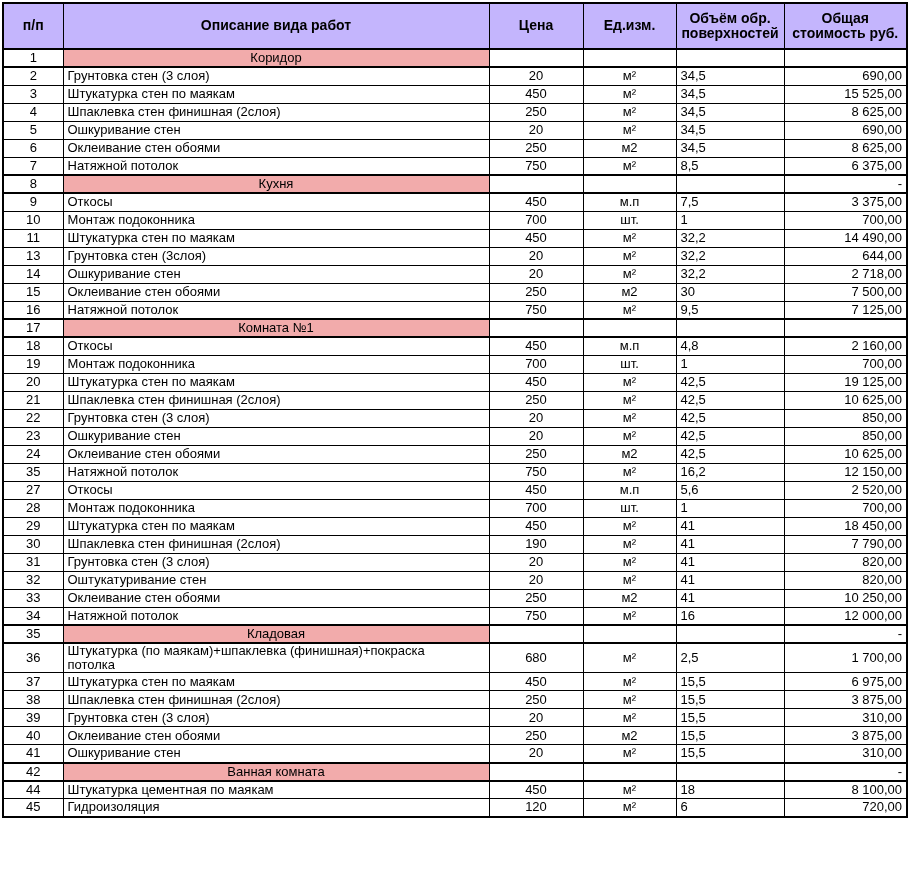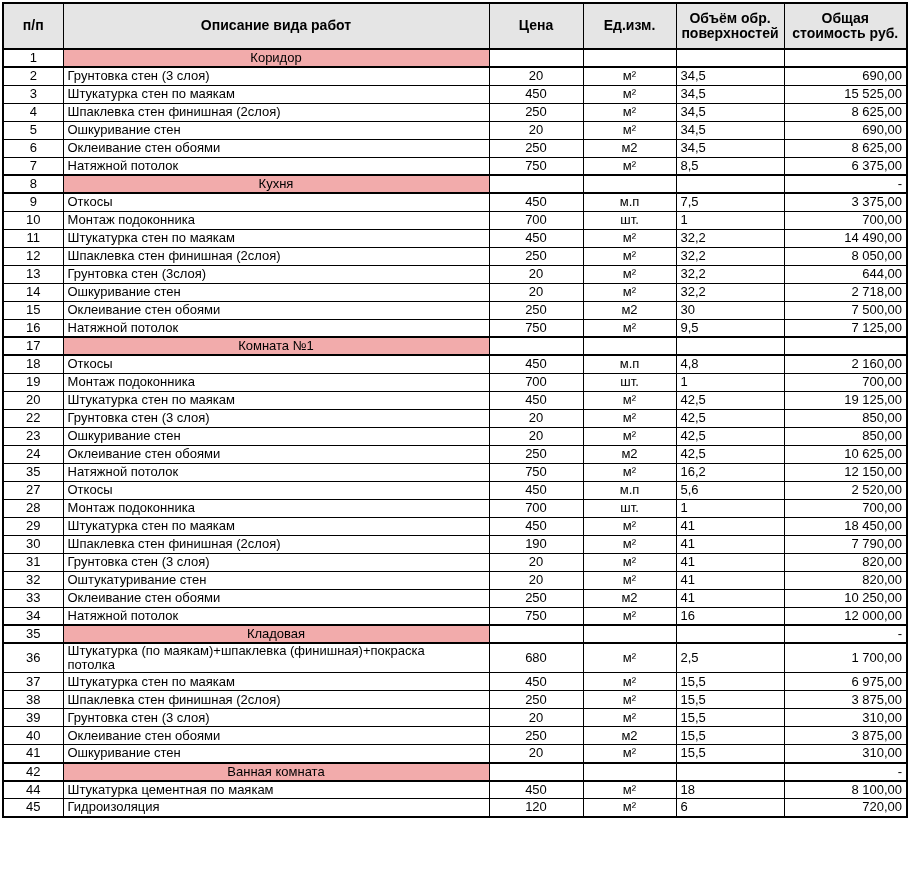--- a/index.html
+++ b/index.html
@@ -32,21 +32,21 @@
     box-sizing: border-box;
     vertical-align: middle;
   }
   thead th {
     font-weight: bold;
     font-size: 14px;
     height: 46px;
     text-align: center;
     white-space: pre-line;
     border-bottom: 2px solid #000;
-    background: #e5e5e5;
+    background: #c4b5fd;
   }
   tbody td { height: 18px; }
   td.c-num    { text-align: center; }
   td.c-desc   { text-align: left; white-space: pre-line; }
   td.c-price  { text-align: center; }
   td.c-unit   { text-align: center; }
   td.c-volume { }
   td.c-total  { text-align: right; }
   tr.section-row td {
     border-top: 2px solid #000;
@@ -166,28 +166,20 @@
         </tr>
         <tr class="item-row">
           <td class="c-num">11</td>
           <td class="c-desc">Штукатурка стен по маякам</td>
           <td class="c-price">450</td>
           <td class="c-unit">м²</td>
           <td class="c-volume">32,2</td>
           <td class="c-total">14 490,00</td>
         </tr>
         <tr class="item-row">
-          <td class="c-num">12</td>
-          <td class="c-desc">Шпаклевка стен финишная (2слоя)</td>
-          <td class="c-price">250</td>
-          <td class="c-unit">м²</td>
-          <td class="c-volume">32,2</td>
-          <td class="c-total">8 050,00</td>
-        </tr>
-        <tr class="item-row">
           <td class="c-num">13</td>
           <td class="c-desc">Грунтовка стен (3слоя)</td>
           <td class="c-price">20</td>
           <td class="c-unit">м²</td>
           <td class="c-volume">32,2</td>
           <td class="c-total">644,00</td>
         </tr>
         <tr class="item-row">
           <td class="c-num">14</td>
           <td class="c-desc">Ошкуривание стен</td>
@@ -238,20 +230,28 @@
         </tr>
         <tr class="item-row">
           <td class="c-num">20</td>
           <td class="c-desc">Штукатурка стен по маякам</td>
           <td class="c-price">450</td>
           <td class="c-unit">м²</td>
           <td class="c-volume">42,5</td>
           <td class="c-total">19 125,00</td>
         </tr>
         <tr class="item-row">
+          <td class="c-num">21</td>
+          <td class="c-desc">Шпаклевка стен финишная (2слоя)</td>
+          <td class="c-price">250</td>
+          <td class="c-unit">м²</td>
+          <td class="c-volume">42,5</td>
+          <td class="c-total">10 625,00</td>
+        </tr>
+        <tr class="item-row">
           <td class="c-num">22</td>
           <td class="c-desc">Грунтовка стен (3 слоя)</td>
           <td class="c-price">20</td>
           <td class="c-unit">м²</td>
           <td class="c-volume">42,5</td>
           <td class="c-total">850,00</td>
         </tr>
         <tr class="item-row">
           <td class="c-num">23</td>
           <td class="c-desc">Ошкуривание стен</td>

